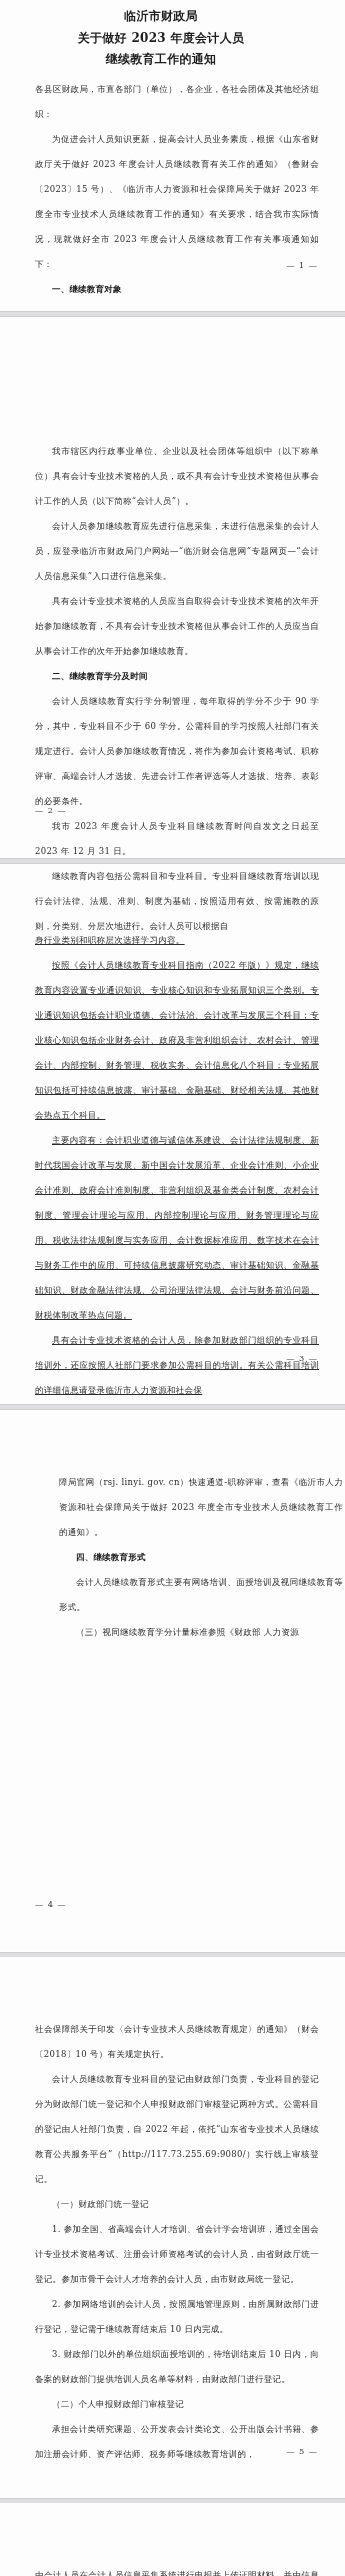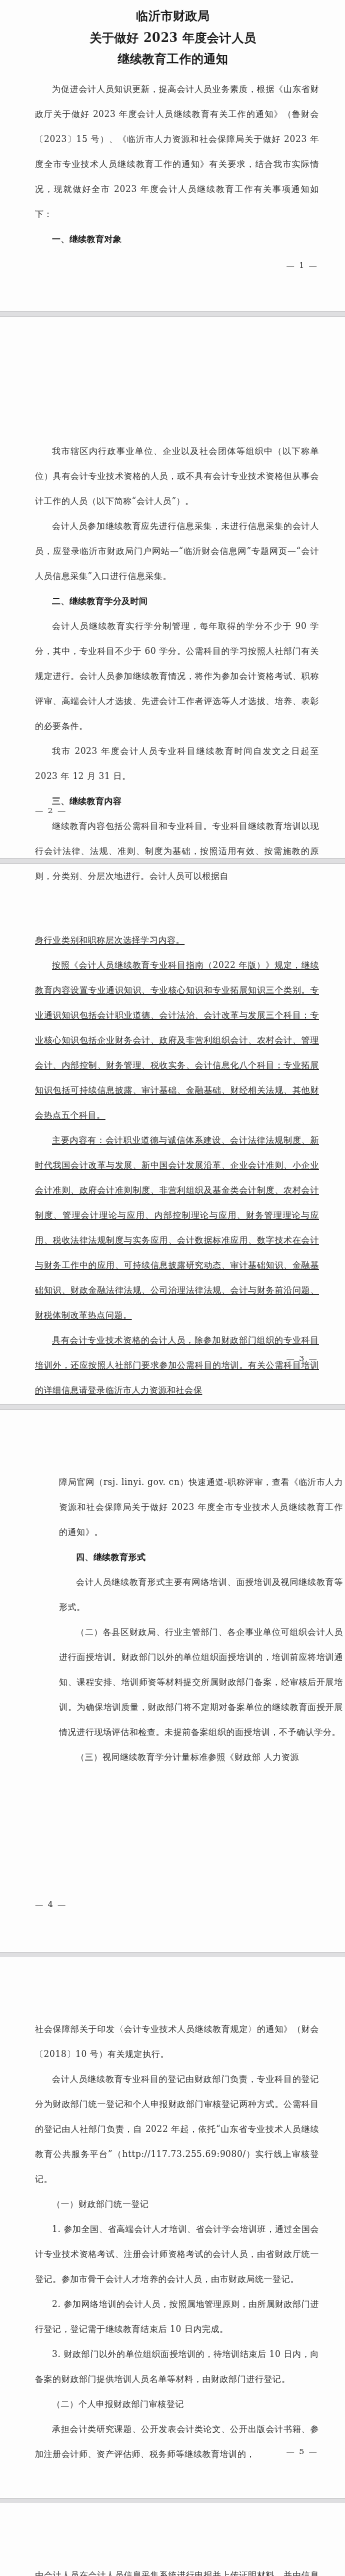--- a/index.html
+++ b/index.html
@@ -1,21 +1,21 @@
 <!DOCTYPE html>
 <html style="font-size:8.2px"><head>
 <meta charset="utf-8">
 <style>
   html, body { margin: 0; padding: 0; background: #ffffff; }
   body { width: 345px; height: 3529px; position: relative; overflow: hidden;
          font-family: "DejaVu Serif", "Liberation Serif", serif; color: #2a2a2a; }
   .page { position: absolute; left: 0; width: 345px; background: #fdfdfd; }
   .sep { position: absolute; left: 0; width: 345px; height: 5.7px; background: #dfdfe1;
          border-top: 0.5px solid #cfcfd1; border-bottom: 0.5px solid #cfcfd1; box-sizing: border-box; }
-  .title { position: absolute; left: 12px; width: 322px; text-align: center;
+  .title { position: absolute; left: 0; width: 322px; text-align: center;
            font-family: "DejaVu Serif", "Liberation Serif", serif; font-weight: bold;
            font-size: 12px; line-height: 21.6px; color: #1e1e1e; letter-spacing: 0.3px; }
   .body { position: absolute; left: 35px; width: 284px; font-size: 8.5px; line-height: 25px;
           text-align: justify; text-align-last: left; letter-spacing: 0.3px; color: #2c2c2c; }
   .body p { margin: 0; }
   .ind { text-indent: 2em; }
   .h { font-family: "DejaVu Sans", "Liberation Sans", sans-serif; font-weight: bold;
        text-indent: 2em; letter-spacing: 0.2px; color: #202020; }
   .pgnum { position: absolute; font-size: 8.2px; color: #333; letter-spacing: 1px; }
   .pgnum.right { right: 27px; }
@@ -36,49 +36,49 @@
 <div class="sep" style="top:2498px;"></div>
 <div class="page" style="top:2503px;height:541px;"></div>
 
 <div class="title" style="top:6.2px;">
   <div>临沂市财政局</div>
   <div>关于做好 2023 年度会计人员</div>
   <div>继续教育工作的通知</div>
 </div>
 
 <div class="body" style="top:77px;">
+  <p>各县区财政局，市直各部门（单位），各企业，各社会团体及其他经济组织：</p>
   <p class="ind">为促进会计人员知识更新，提高会计人员业务素质，根据《山东省财政厅关于做好 2023 年度会计人员继续教育有关工作的通知》（鲁财会〔2023〕15 号）、《临沂市人力资源和社会保障局关于做好 2023 年度全市专业技术人员继续教育工作的通知》有关要求，结合我市实际情况，现就做好全市 2023 年度会计人员继续教育工作有关事项通知如下：</p>
   <p class="h">一、继续教育对象</p>
 </div>
 <div class="pgnum right" style="top:260px;">— 1 —</div>
 
 <div class="body" style="top:439px;">
   <p class="ind">我市辖区内行政事业单位、企业以及社会团体等组织中（以下称单位）具有会计专业技术资格的人员，或不具有会计专业技术资格但从事会计工作的人员（以下简称“会计人员”）。</p>
   <p class="ind">会计人员参加继续教育应先进行信息采集，未进行信息采集的会计人员，应登录临沂市财政局门户网站—“临沂财会信息网”专题网页—“会计人员信息采集”入口进行信息采集。</p>
+  <p class="ind">具有会计专业技术资格的人员应当自取得会计专业技术资格的次年开始参加继续教育，不具有会计专业技术资格但从事会计工作的人员应当自从事会计工作的次年开始参加继续教育。</p>
   <p class="h">二、继续教育学分及时间</p>
   <p class="ind">会计人员继续教育实行学分制管理，每年取得的学分不少于 90 学分，其中，专业科目不少于 60 学分。公需科目的学习按照人社部门有关规定进行。会计人员参加继续教育情况，将作为参加会计资格考试、职称评审、高端会计人才选拔、先进会计工作者评选等人才选拔、培养、表彰的必要条件。</p>
   <p class="ind">我市 2023 年度会计人员专业科目继续教育时间自发文之日起至 2023 年 12 月 31 日。</p>
-  <p class="h">三、继续教育内容</p>
   <p class="ind">继续教育内容包括公需科目和专业科目。专业科目继续教育培训以现行会计法律、法规、准则、制度为基础，按照适用有效、按需施教的原则，分类别、分层次地进行。会计人员可以根据自</p>
 </div>
 <div class="pgnum left" style="top:805px;">— 2 —</div>
 
 <div class="body" style="top:928px;text-decoration:underline;">
   <p>身行业类别和职称层次选择学习内容。</p>
   <p class="ind">按照《会计人员继续教育专业科目指南（2022 年版）》规定，继续教育内容设置专业通识知识、专业核心知识和专业拓展知识三个类别。专业通识知识包括会计职业道德、会计法治、会计改革与发展三个科目；专业核心知识包括企业财务会计、政府及非营利组织会计、农村会计、管理会计、内部控制、财务管理、税收实务、会计信息化八个科目；专业拓展知识包括可持续信息披露、审计基础、金融基础、财经相关法规、其他财会热点五个科目。</p>
   <p class="ind">主要内容有：会计职业道德与诚信体系建设、会计法律法规制度、新时代我国会计改革与发展、新中国会计发展沿革、企业会计准则、小企业会计准则、政府会计准则制度、非营利组织及基金类会计制度、农村会计制度、管理会计理论与应用、内部控制理论与应用、财务管理理论与应用、税收法律法规制度与实务应用、会计数据标准应用、数字技术在会计与财务工作中的应用、可持续信息披露研究动态、审计基础知识、金融基础知识、财政金融法律法规、公司治理法律法规、会计与财务前沿问题、财税体制改革热点问题。</p>
   <p class="ind">具有会计专业技术资格的会计人员，除参加财政部门组织的专业科目培训外，还应按照人社部门要求参加公需科目的培训。有关公需科目培训的详细信息请登录临沂市人力资源和社会保</p>
 </div>
 <div class="pgnum right" style="top:1353px;">— 3 —</div>
 
 <div class="body" style="top:1470px;margin-left:24px;">
   <p>障局官网（rsj. linyi. gov. cn）快速通道-职称评审，查看《临沂市人力资源和社会保障局关于做好 2023 年度全市专业技术人员继续教育工作的通知》。</p>
   <p class="h">四、继续教育形式</p>
   <p class="ind">会计人员继续教育形式主要有网络培训、面授培训及视同继续教育等形式。</p>
-  <p class="ind">（二）各县区财政局、行业主管部门、各企事业单位可组织会计人员进行面授培训。财政部门以外的单位组织面授培训的，培训前应将培训通知、课程安排、培训师资等材料提交所属财政部门备案，经审核后开展培训。为确保培训质量，财政部门将不定期对备案单位的继续教育面授开展情况进行现场评估和检查。未提前备案组织的面授培训，不予确认学分。</p>
   <p class="ind">（三）视同继续教育学分计量标准参照《财政部 人力资源</p>
 </div>
 <div class="pgnum left" style="top:1899px;">— 4 —</div>
 
 <div class="body" style="top:2017px;">
   <p>社会保障部关于印发〈会计专业技术人员继续教育规定〉的通知》（财会〔2018〕10 号）有关规定执行。</p>
   <p class="ind">会计人员继续教育专业科目的登记由财政部门负责，专业科目的登记分为财政部门统一登记和个人申报财政部门审核登记两种方式。公需科目的登记由人社部门负责，自 2022 年起，依托“山东省专业技术人员继续教育公共服务平台”（http://117.73.255.69:9080/）实行线上审核登记。</p>
   <p class="ind">（一）财政部门统一登记</p>
   <p class="ind">1. 参加全国、省高端会计人才培训、省会计学会培训班，通过全国会计专业技术资格考试、注册会计师资格考试的会计人员，由省财政厅统一登记。参加市骨干会计人才培养的会计人员，由市财政局统一登记。</p>
   <p class="ind">2. 参加网络培训的会计人员，按照属地管理原则，由所属财政部门进行登记，登记需于继续教育结束后 10 日内完成。</p>

